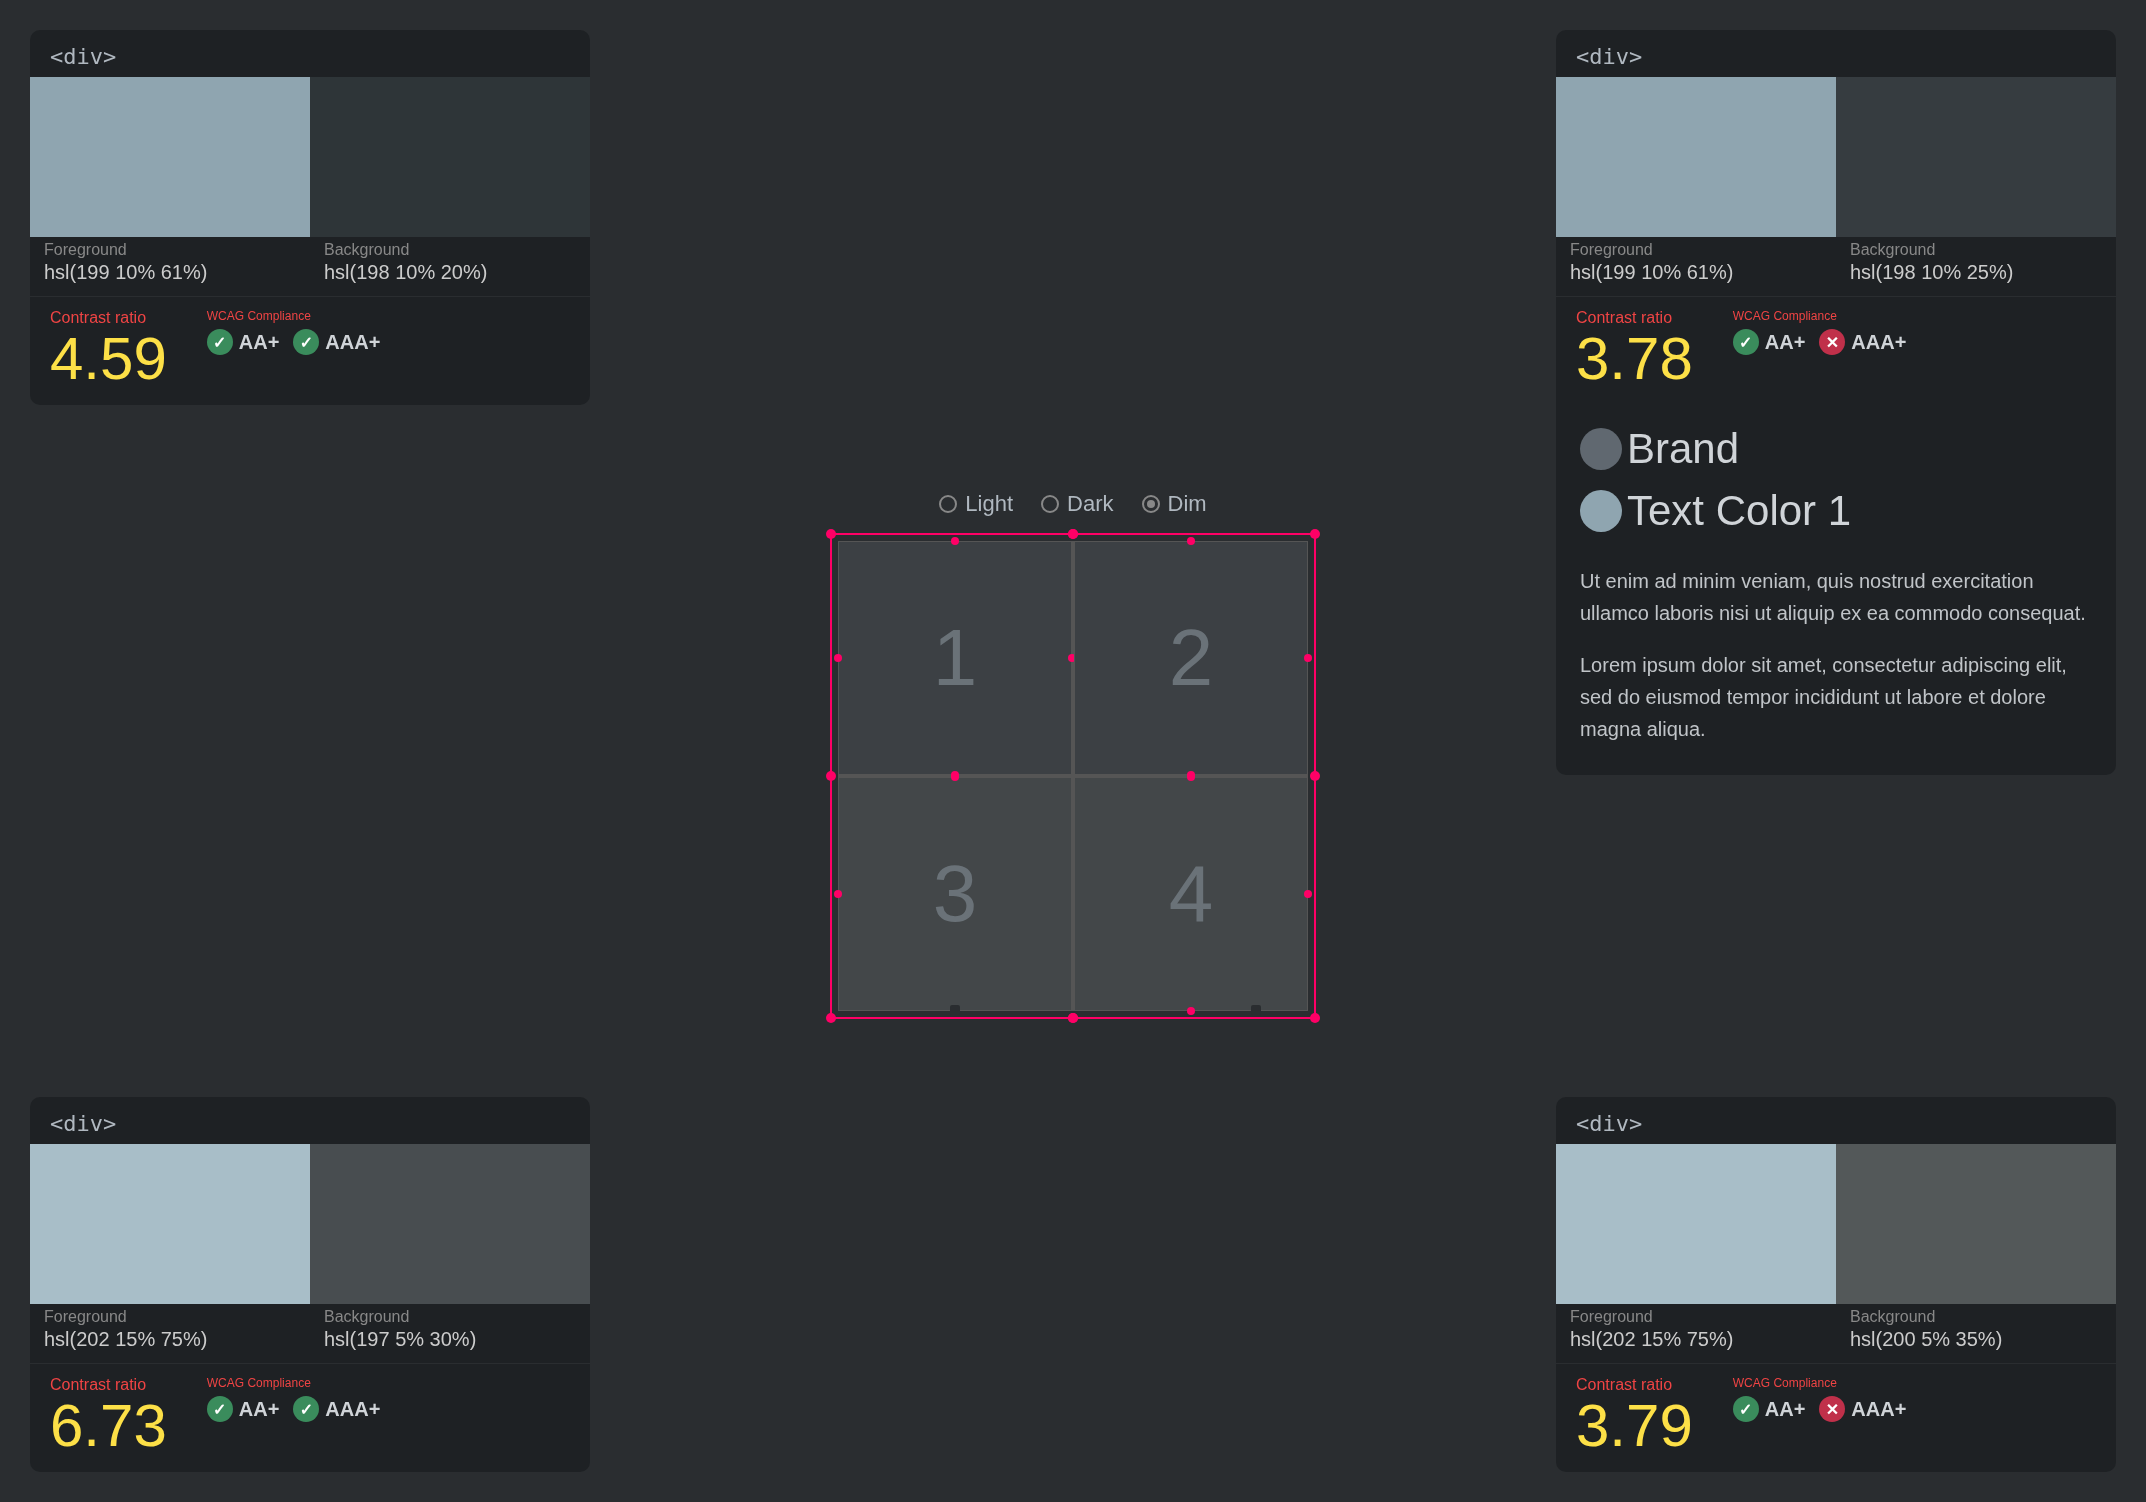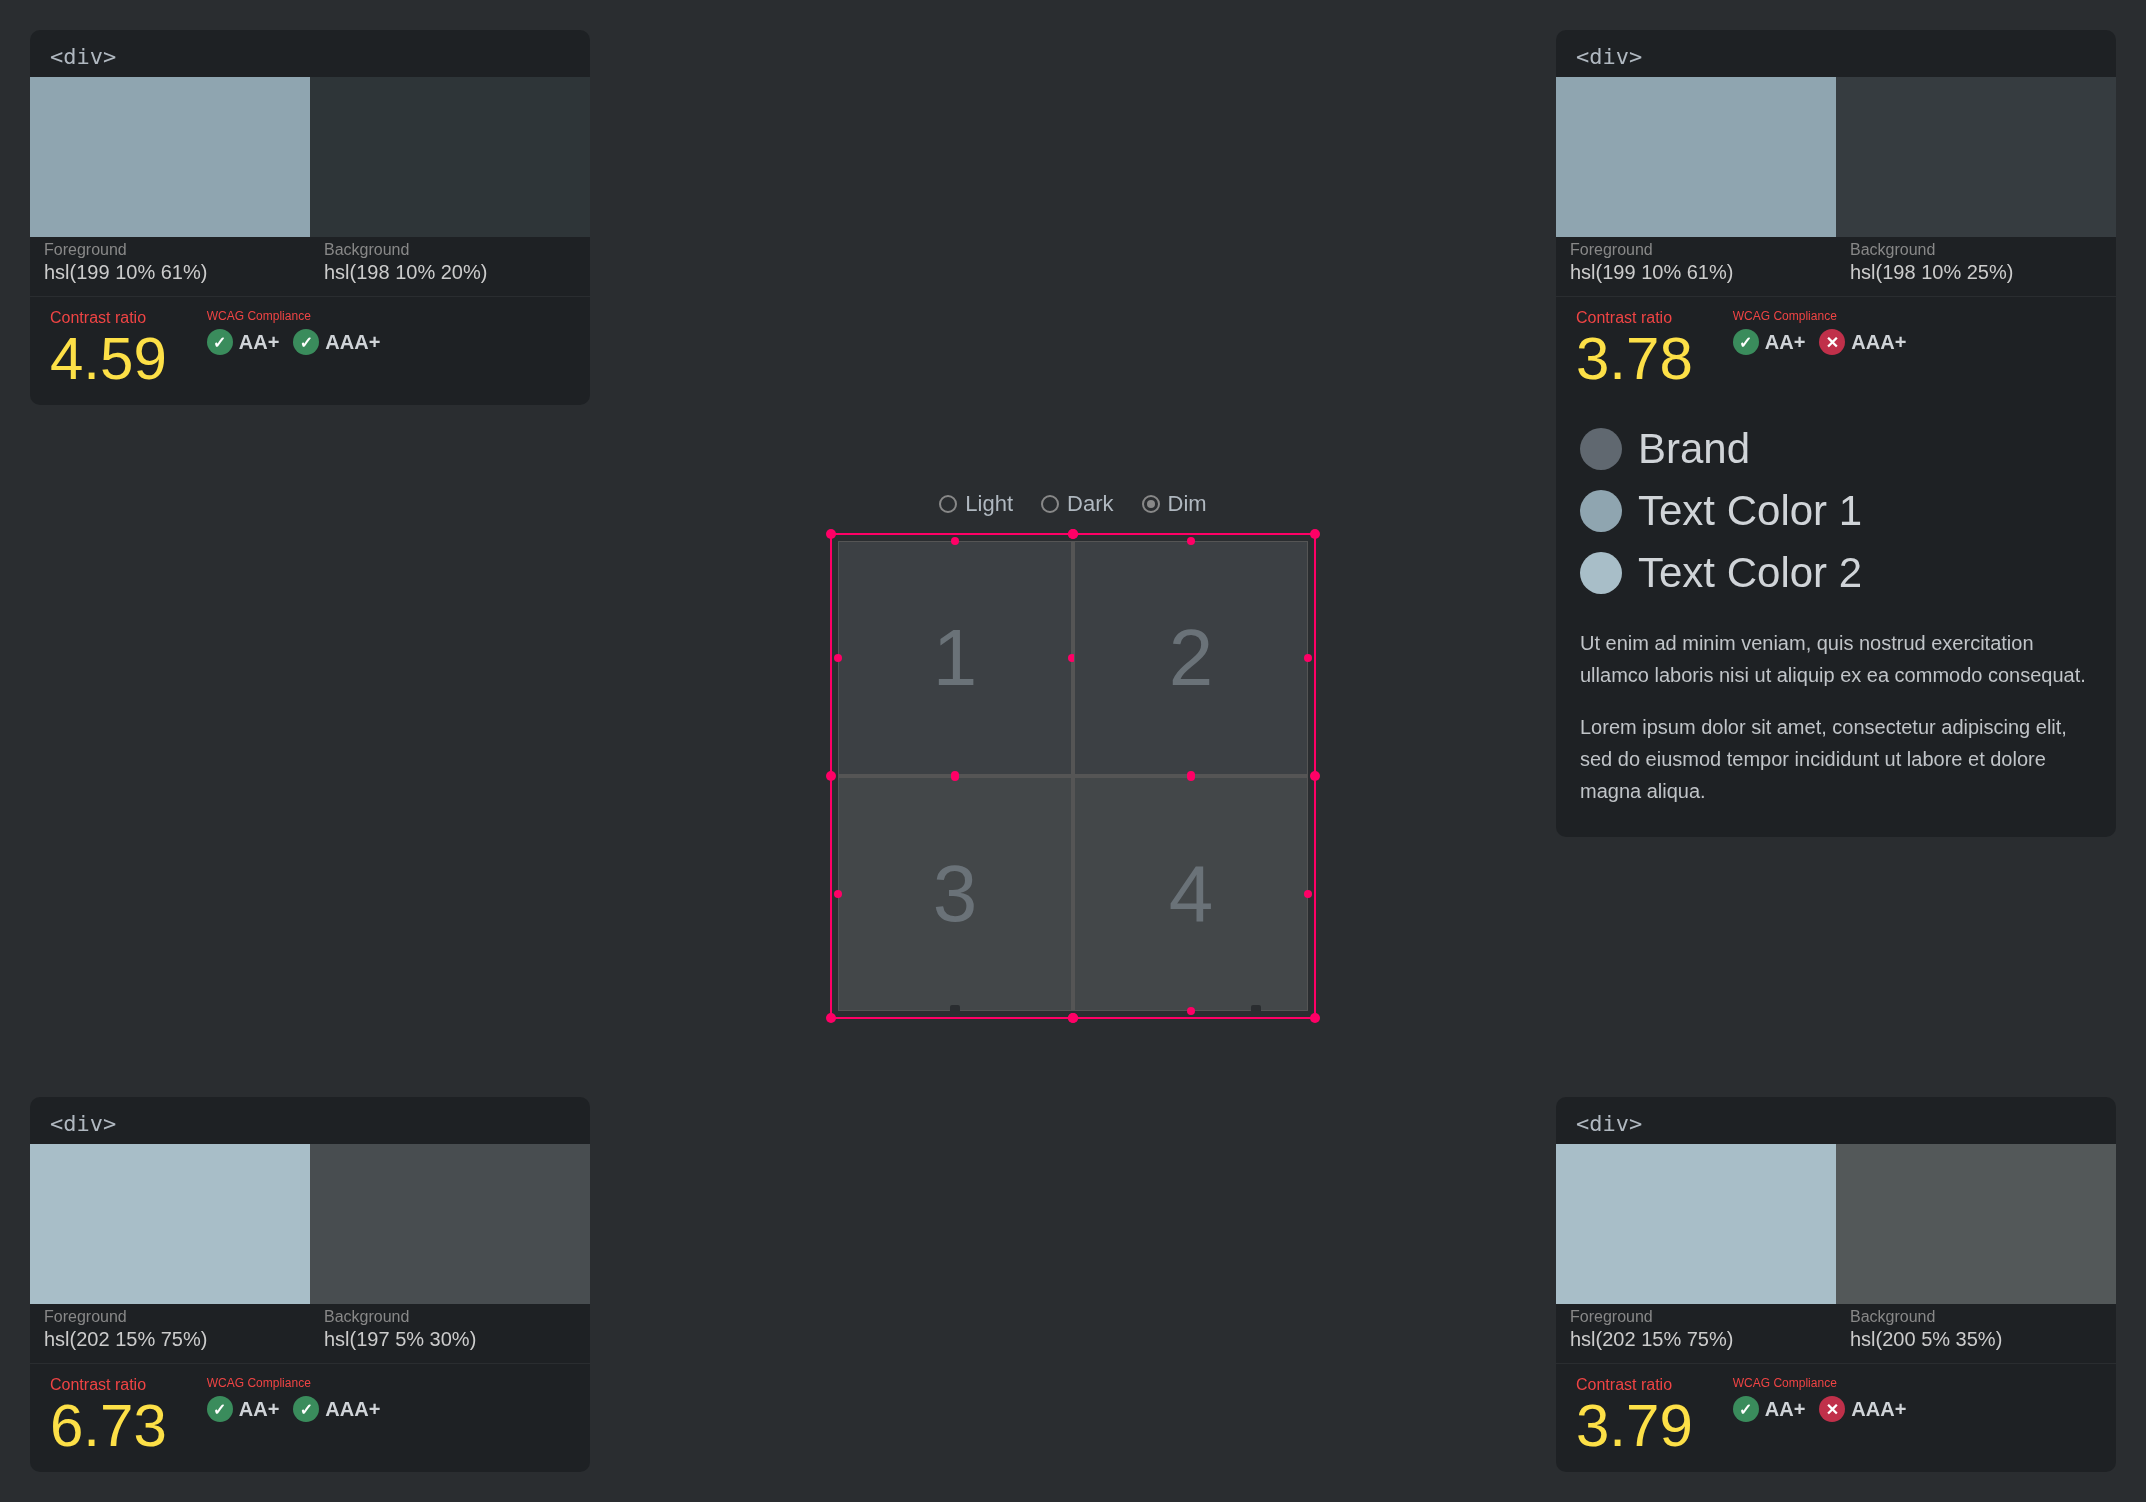--- a/index.html
+++ b/index.html
@@ -158,21 +158,21 @@
     .color-legend {
       display: flex;
       flex-direction: column;
       gap: 14px;
       margin-bottom: 30px;
     }
 
     .legend-item {
       display: flex;
       align-items: center;
-      gap: 16px;
+      gap: 5px;
     }
 
     .legend-dot {
       width: 42px;
       height: 42px;
       border-radius: 50%;
       flex-shrink: 0;
     }
 
     .legend-label {
@@ -266,24 +266,20 @@
 
   <div style="padding: 20px 24px 10px;">
     <div class="color-legend">
       <div class="legend-item">
         <div class="legend-dot" style="background:#606870;"></div>
         <span class="legend-label">Brand</span>
       </div>
       <div class="legend-item">
         <div class="legend-dot" style="background:#8fa5b0;"></div>
         <span class="legend-label">Text Color 1</span>
-      </div>
-      <div class="legend-item">
-        <div class="legend-dot" style="background:#a8bec8;"></div>
-        <span class="legend-label">Text Color 2</span>
       </div>
     </div>
     <p class="lorem-text">Ut enim ad minim veniam, quis nostrud exercitation ullamco laboris nisi ut aliquip ex ea commodo consequat.</p>
     <p class="lorem-text">Lorem ipsum dolor sit amet, consectetur adipiscing elit, sed do eiusmod tempor incididunt ut labore et dolore magna aliqua.</p>
   </div>
 </div>
 
 <div class="card" style="left:30px; bottom:30px; width:560px;">
   <div class="card-tag">&lt;div&gt;</div>
   <div class="color-swatches">

